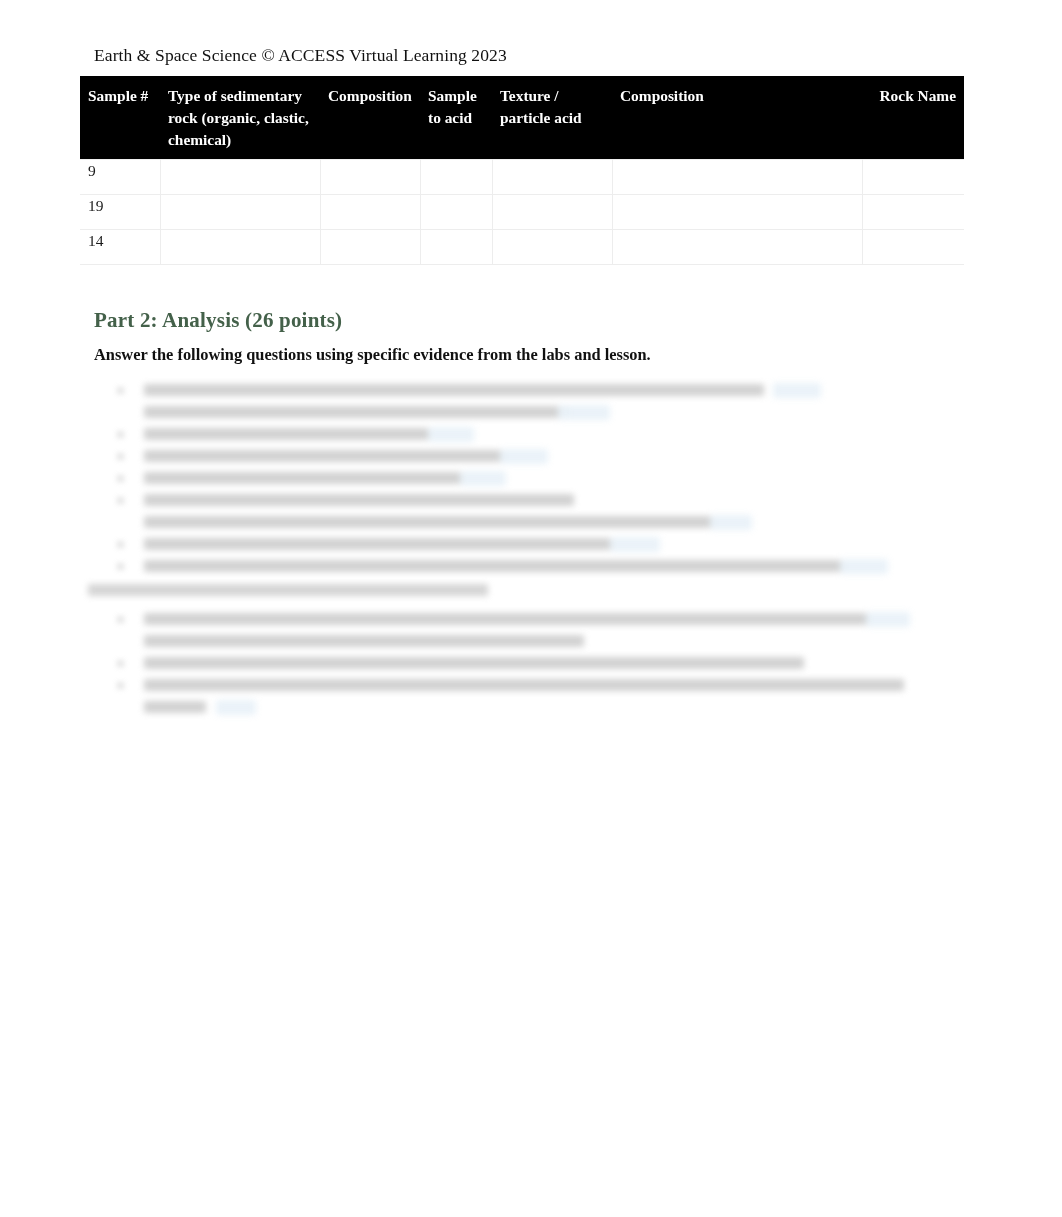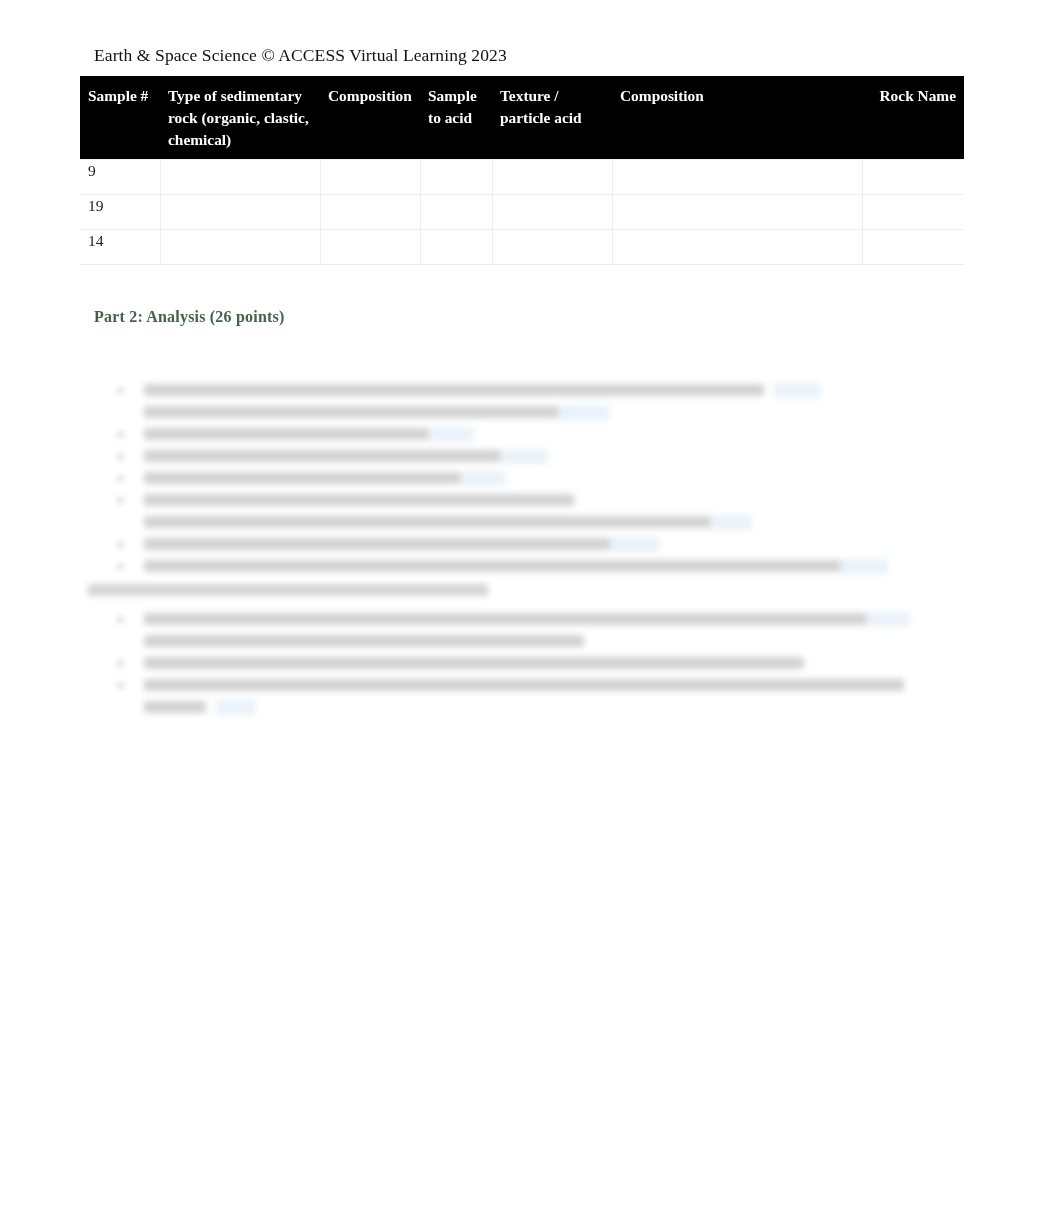--- a/index.html
+++ b/index.html
@@ -89,21 +89,21 @@
   .col-acid      { width: 72px; }
   .col-texture   { width: 120px; }
   .col-desc      { width: 250px; }
   .col-rockname  { width: 102px; }
 
   
   .part-heading {
     position: absolute;
     left: 94px;
     top: 308px;
-    font-size: 16px;
+    font-size: 21px;
     font-weight: bold;
     color: #44614a;
     letter-spacing: 0.2px;
     white-space: nowrap;
   }
   .part-instruction {
     position: absolute;
     left: 94px;
     top: 345px;
     font-size: 16.4px;
@@ -232,20 +232,21 @@
         <td></td>
         <td></td>
         <td></td>
         <td class="last-cell"></td>
       </tr>
     </tbody>
   </table>
 
   <div class="part-heading">Part 2: Analysis (26 points)</div>
 
+  <div class="part-instruction">Answer the following questions using specific evidence from the labs and lesson.</div>
 
   <div class="redacted-block q-list-1">
     <div class="r-line">
       <span class="bullet"></span>
       <span class="r-text" style="width:620px"></span>
       <span class="r-hl" style="left:655px;width:48px"></span>
     </div>
     <div class="r-line no-bullet">
       <span class="r-text" style="width:425px"></span>
       <span class="r-hl" style="left:440px;width:52px"></span>

